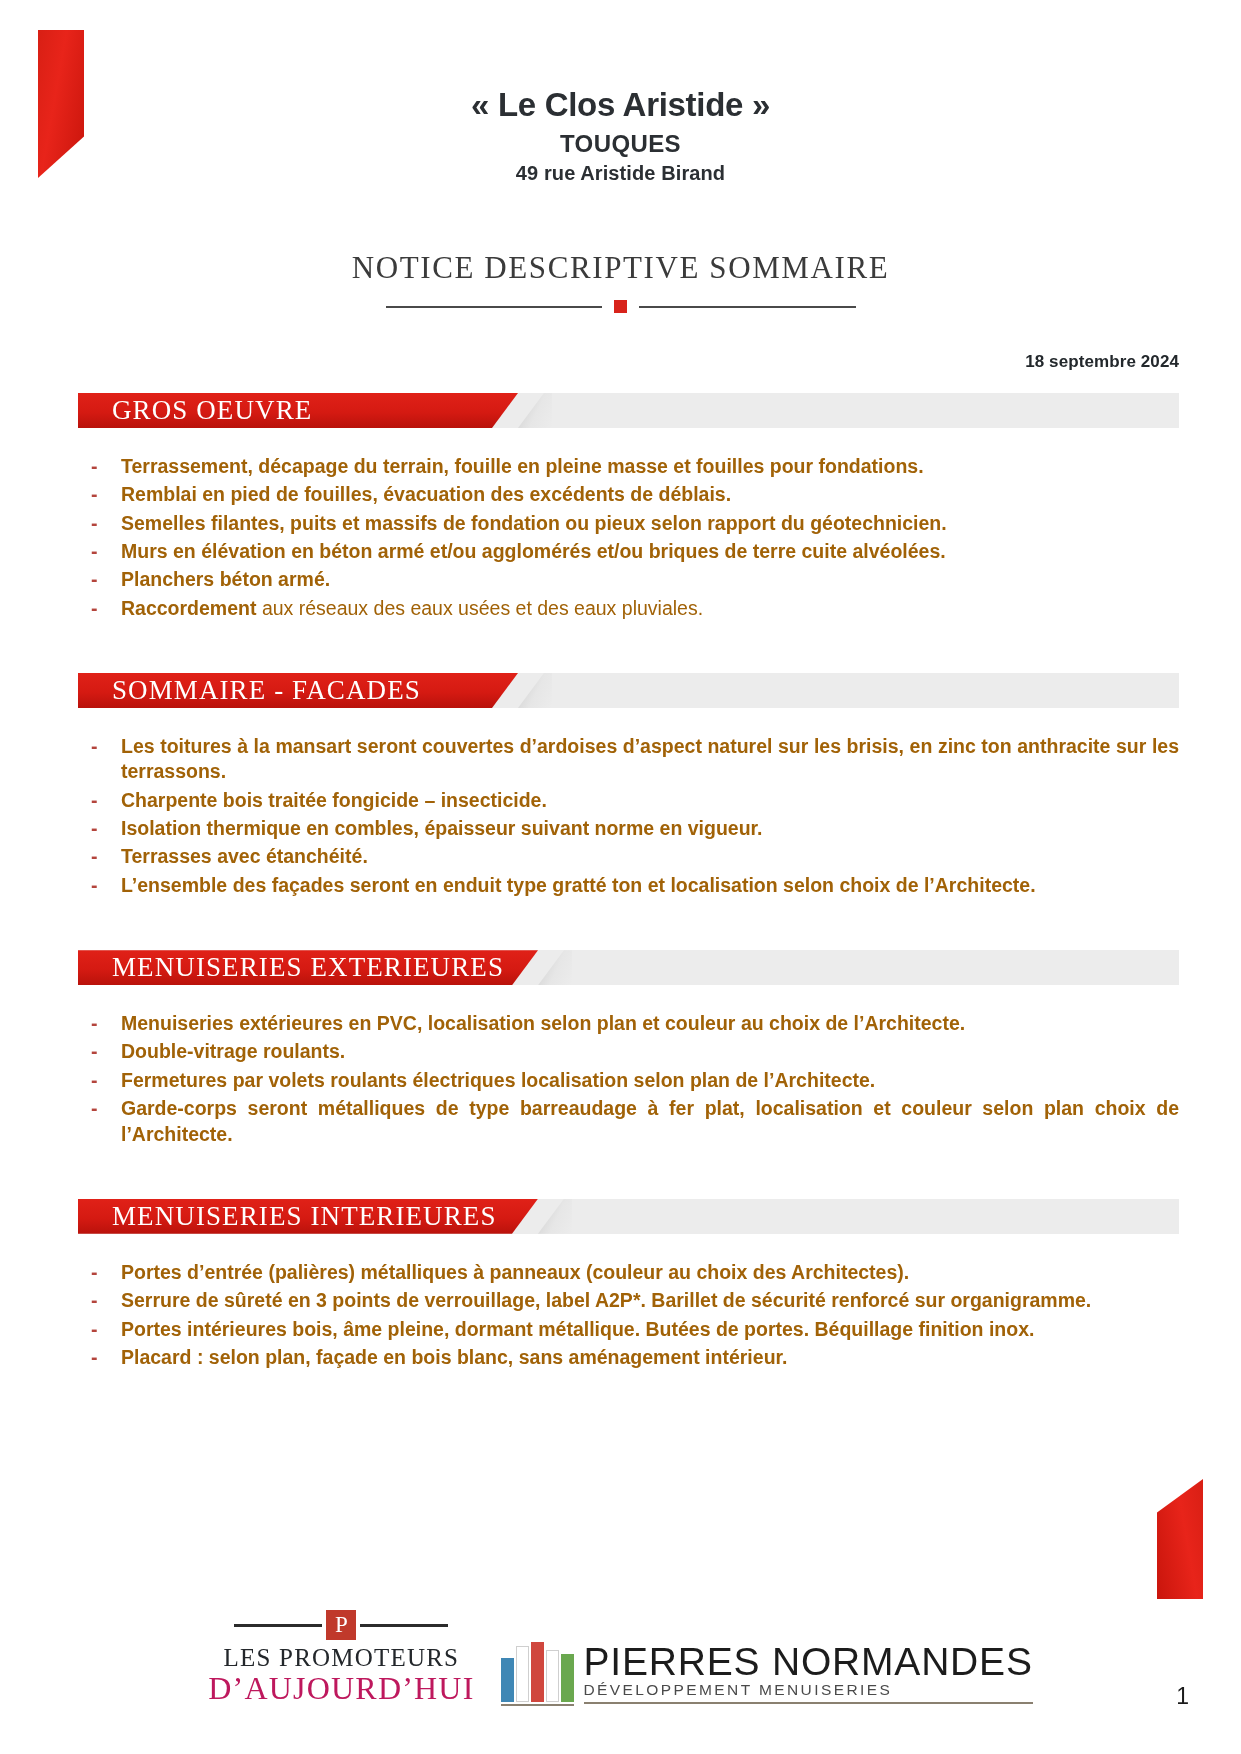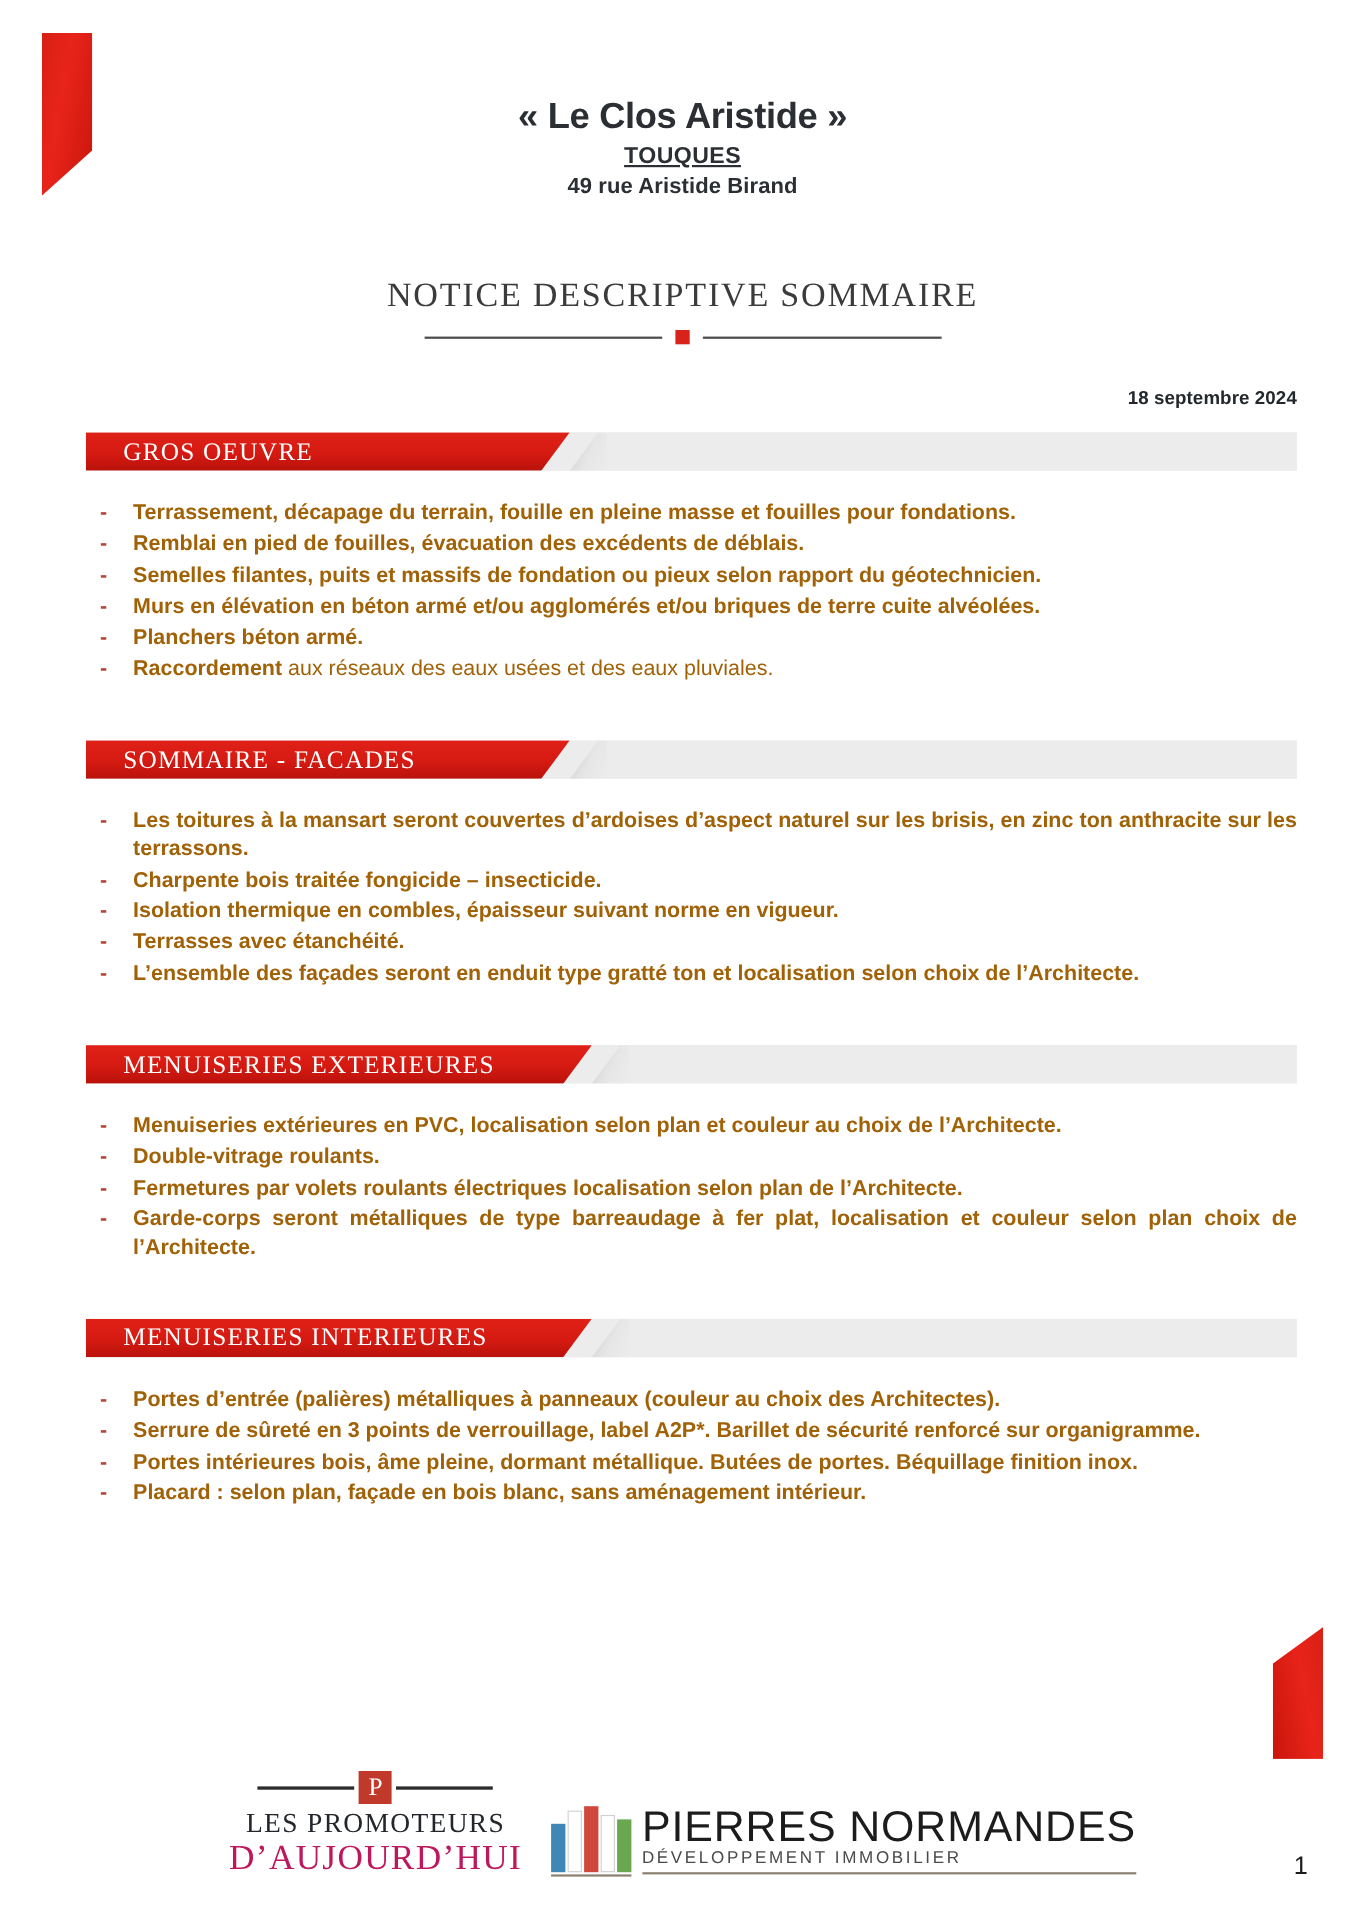--- a/index.html
+++ b/index.html
@@ -47,26 +47,25 @@
   }
   .project-name {
     font-size: 33px;
     font-weight: bold;
     letter-spacing: -0.3px;
     color: #2b2f33;
     margin: 0 0 6px 0;
     line-height: 1.15;
   }
   .project-city {
-    font-size: 21px;
+    font-size: 24px;
     font-weight: bold;
     color: #2b2f33;
     margin: 0 0 4px 0;
     letter-spacing: 0.4px;
-    text-decoration: underline;
   }
   .project-address {
     font-size: 20px;
     font-weight: bold;
     color: #2b2f33;
     margin: 0;
     letter-spacing: 0.1px;
   }
 
   
@@ -145,21 +144,21 @@
     display: flex;
     align-items: center;
   }
   .banner-red.w1 { width: 440px; }
   .banner-red.w2 { width: 440px; }
   .banner-red.w3 { width: 460px; }
   .banner-red.w4 { width: 460px; }
 
   .banner-label {
     font-family: "Liberation Serif", serif;
-    font-size: 23px;
+    font-size: 27px;
     color: #ffffff;
     letter-spacing: 1.1px;
     padding-left: 34px;
     white-space: nowrap;
   }
   .banner-shade {
     position: absolute;
     top: 0;
     height: 35px;
     width: 34px;
@@ -418,20 +417,20 @@
     <div class="logo-pn">
       <div class="pn-bldgs">
         <i class="pn-b1"></i>
         <i class="pn-b2"></i>
         <i class="pn-b3"></i>
         <i class="pn-b4"></i>
         <i class="pn-b5"></i>
       </div>
       <div class="pn-text">
         <div class="pn-l1">PIERRES NORMANDES</div>
-        <div class="pn-l2">DÉVELOPPEMENT IMMOBILIER</div>
+        <div class="pn-l2">DÉVELOPPEMENT MENUISERIES</div>
       </div>
     </div>
 
   </div>
 
   <div class="page-number">1</div>
 </div>
 
 </body></html>

